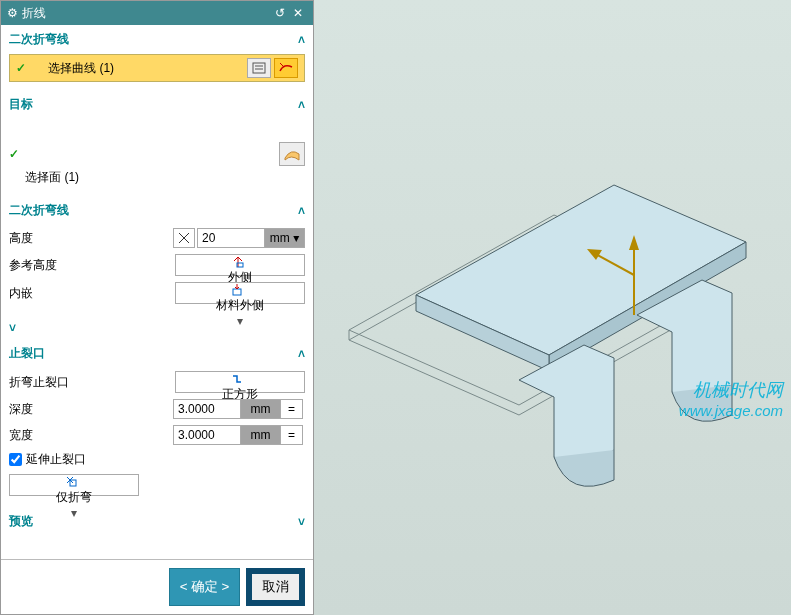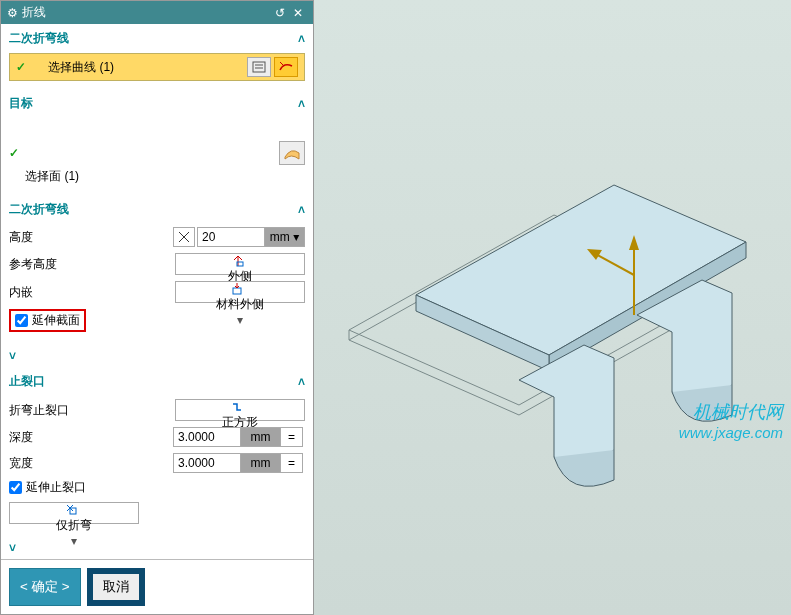--- a/index.html
+++ b/index.html
@@ -30,25 +30,25 @@
 .txtinput.w80 { width: 68px; }
 .unit { width: 40px; height: 20px; border: 1px solid #aaa; border-left: none; background: #a3a3a3; text-align: center; line-height: 18px; cursor: pointer; }
 .dd { border: 1px solid #aaa; height: 22px; background: #fff; display: inline-flex; align-items: center; padding: 0 4px; cursor: pointer; flex-direction: column; }
 .dd.w120 { width: 130px; }
 .dd .ddico { width: 16px; display: inline-flex; align-items: center; justify-content: center; margin-right: 4px; }
 .dd .ddtxt { flex: 1; }
 .dd .ddarr { color: #555; }
 .redbox { border: 2px solid #d00; padding: 1px 4px; display: inline-flex; align-items: center; }
 .chk { display: inline-flex; align-items: center; cursor: pointer; }
 .chk input { margin-right: 4px; }
-.footer { border-top: 1px solid #bbb; padding: 8px; display: flex; justify-content: flex-start; gap: 6px; margin-top: auto; }
+.footer { border-top: 1px solid #bbb; padding: 8px; display: flex; justify-content: flex-end; gap: 6px; margin-top: auto; }
 .btn-ok { background: #2f96b4; color: #fff; border: 1px solid #1f7a94; padding: 4px 10px; cursor: pointer; }
 .btn-cancel { background: #eee; border: 6px solid #0c4a6e; padding: 4px 10px; cursor: pointer; }
 .viewport { flex: 1; height: 615px; background: linear-gradient(#d8e4e0, #cdd9d5); position: relative; overflow: hidden; }
-.watermark { position: absolute; right: 8px; top: 402px; color: #00b0d8; font-size: 18px; font-style: italic; opacity: 0.85; text-align: right; line-height: 1.2; }
+.watermark { position: absolute; right: 8px; top: 380px; color: #00b0d8; font-size: 18px; font-style: italic; opacity: 0.85; text-align: right; line-height: 1.2; }
 .watermark .sub { color: #00b0d8; font-size: 15px; }
 svg.model { position: absolute; left: 0; top: 0; }
 </style>
 </head>
 <body>
 
 <div class="panel">
 
   <div class="titlebar">
     <span class="gear">⚙</span>
@@ -139,28 +139,20 @@
                 <rect x="2" y="6" width="8" height="6" fill="none" stroke="#06c"></rect>
                 <line x1="6" y1="1" x2="6" y2="6" stroke="#c00"></line>
                 <path d="M4 4 L6 6 L8 4" stroke="#c00" fill="none"></path>
               </svg>
           </span>
           <span class="ddtxt">材料外侧</span>
           <span class="ddarr">▾</span>
         </span>
       </span>
     </div>
-    <div class="prop-row">
-      <span class="redbox">
-        <label class="chk">
-          <input type="checkbox" checked="" style="">
-          <span>延伸截面</span>
-        </label>
-      </span>
-    </div>
   </div>
 
   <div class="section-head">
     <span class="chev">˅</span>
   </div>
 
   <div class="section-head">
     <span class="lbl">止裂口</span>
     <span class="chev">˄</span>
   </div>
@@ -211,20 +203,21 @@
               </svg>
           </span>
           <span class="ddtxt">仅折弯</span>
           <span class="ddarr">▾</span>
         </span>
       </span>
     </div>
   </div>
 
   <div class="section-head">
+    <span class="lbl">预览</span>
     <span class="chev">˅</span>
   </div>
 
   <div class="footer">
     <button class="btn-ok">&lt; 确定 &gt;</button>
     <button class="btn-cancel">取消</button>
   </div>
 </div>
 
 <div class="viewport">

